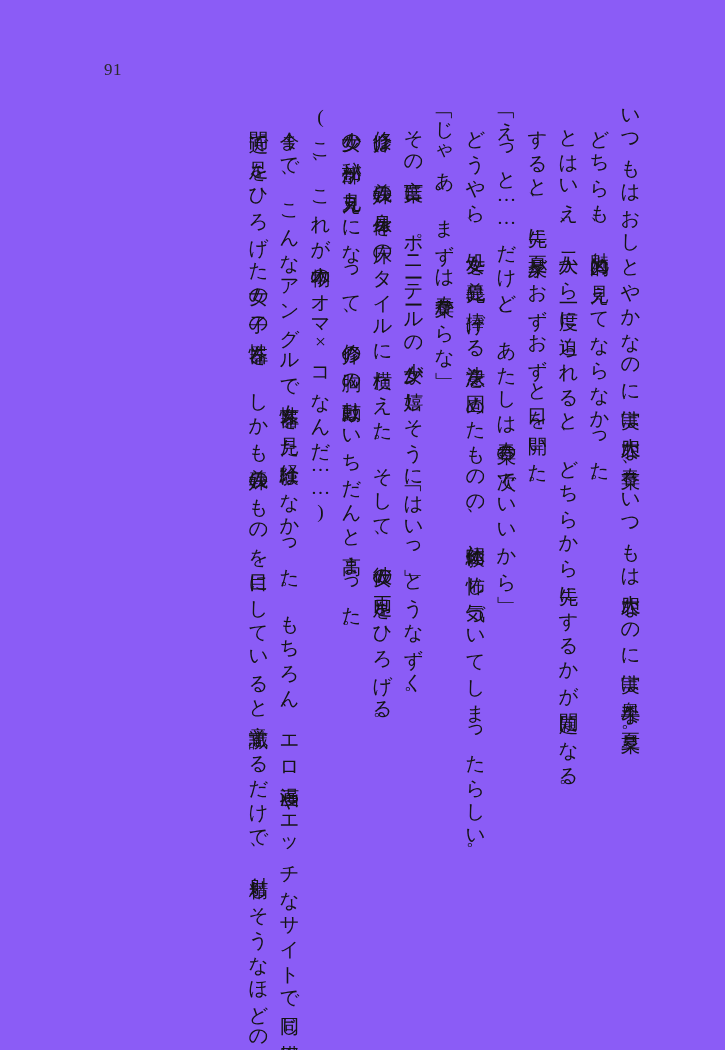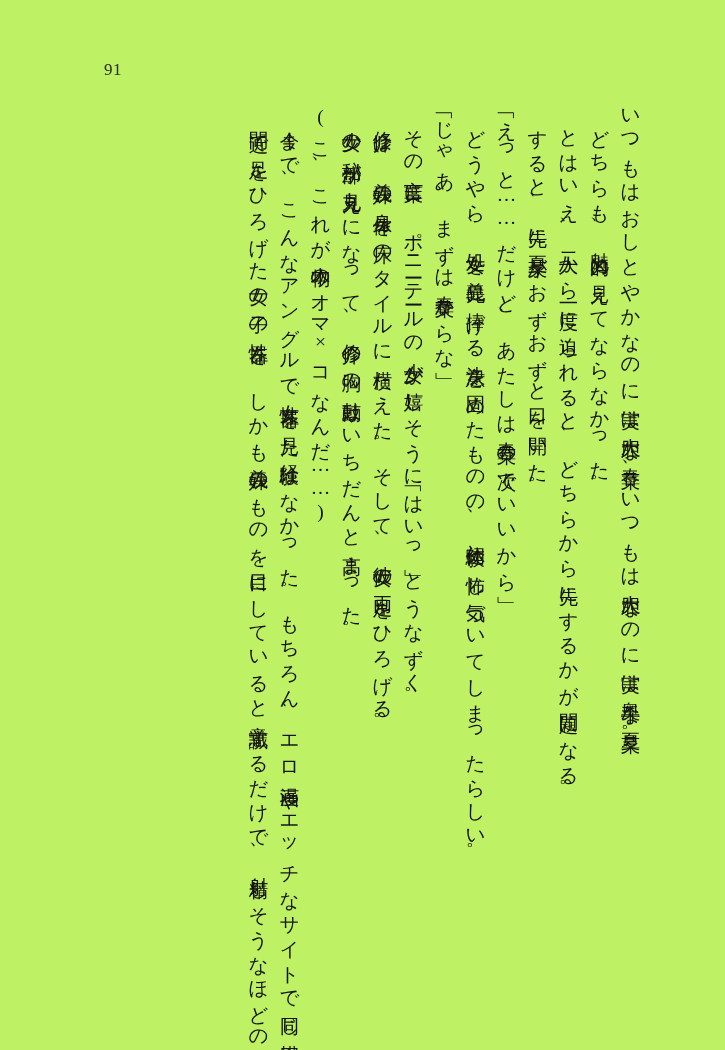--- a/index.html
+++ b/index.html
@@ -12,21 +12,21 @@
     height: 1050px;
     overflow: hidden;
     font-family: "Liberation Serif", "DejaVu Serif", serif;
     color: #1a1a1a;
   }
 
   .page {
     position: relative;
     width: 725px;
     height: 1050px;
-    background: #bef264;
+    background: #8b5cf6;
   }
 
   
   .page-number {
     position: absolute;
     left: 104px;
     top: 60px;
     font-size: 17px;
     font-family: "Liberation Serif", "DejaVu Serif", serif;
     color: #2a2a2a;

